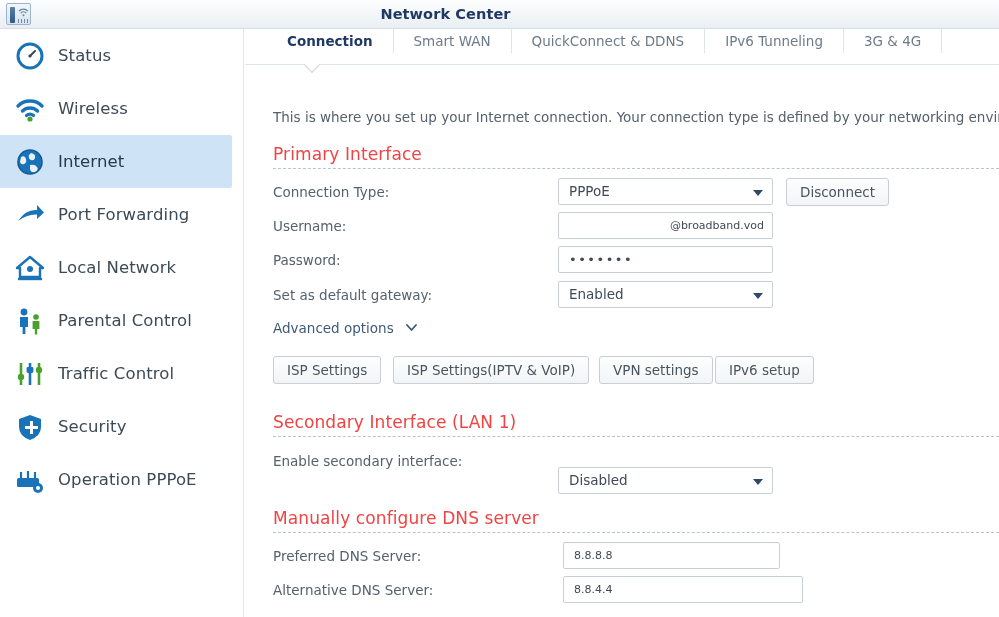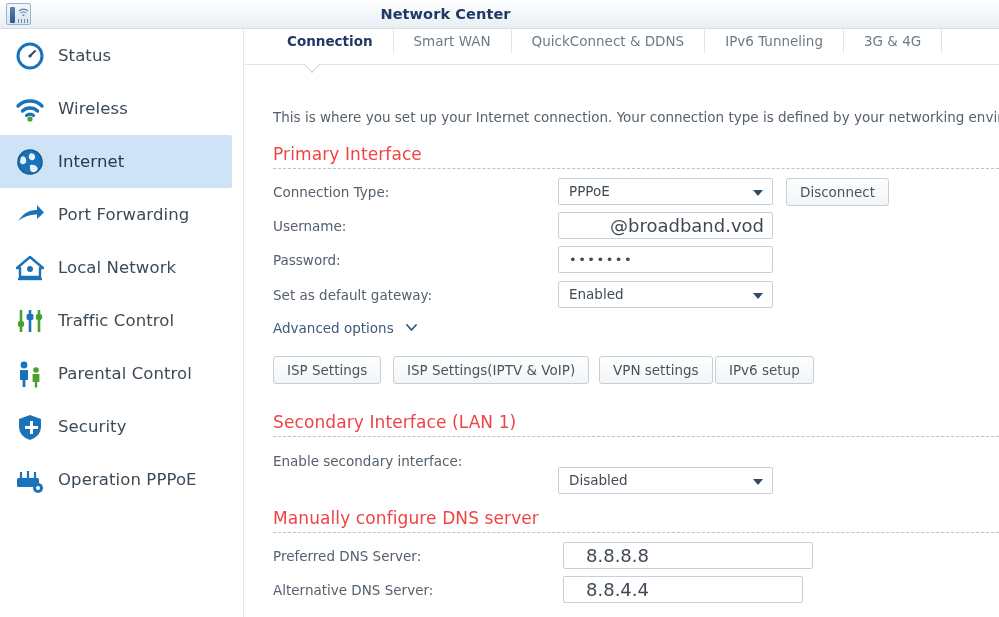--- a/index.html
+++ b/index.html
@@ -223,23 +223,23 @@
     position: absolute;
     left: 313px;
     width: 215px; height: 27px;
     border: 1px solid #c9cfd5;
     background: #ffffff;
     border-radius: 2px;
     cursor: text;
   }
   .text-box .val {
     position: absolute;
-    left: 22px; right: 8px; top: 0;
+    left: 10px; right: 8px; top: 0;
     line-height: 25px;
-    font-size: 18px;
+    font-size: 11px;
     color: #3f4a55;
     overflow: hidden;
     white-space: nowrap;
   }
   .text-box.rt .val { text-align: right; }
   .text-box .dots {
     position: absolute;
     left: 10px; top: 0;
     line-height: 25px;
     font-size: 13px;
@@ -340,38 +340,38 @@
       <svg class="nav-icon" viewBox="0 0 32 32">
         <path d="M16 5 L29 16 L26 16 L26 25 L6 25 L6 16 L3 16 Z" fill="none" stroke="#1a73b8" stroke-width="2.4" stroke-linejoin="round"></path>
         <circle cx="16" cy="17" r="3" fill="#1a73b8"></circle>
         <line x1="4" y1="27" x2="28" y2="27" stroke="#1a73b8" stroke-width="2.4"></line>
       </svg>
       <span class="nav-label">Local Network</span>
     </div>
 
     <div class="nav-item">
       <svg class="nav-icon" viewBox="0 0 32 32">
+        <circle cx="10" cy="7" r="3.4" fill="#1a73b8"></circle>
+        <path d="M6 12 h8 v10 h-2.6 v7 h-2.8 v-7 h-2.6 z" fill="#1a73b8"></path>
+        <circle cx="22" cy="12" r="2.8" fill="#4aa02c"></circle>
+        <path d="M18.6 16 h6.8 v8 h-2.2 v5.5 h-2.4 v-5.5 h-2.2 z" fill="#4aa02c"></path>
+      </svg>
+      <span class="nav-label">Parental Control</span>
+    </div>
+
+    <div class="nav-item">
+      <svg class="nav-icon" viewBox="0 0 32 32">
         <line x1="7" y1="5" x2="7" y2="27" stroke="#4aa02c" stroke-width="2.6"></line>
         <line x1="16" y1="5" x2="16" y2="27" stroke="#1a73b8" stroke-width="2.6"></line>
         <line x1="25" y1="5" x2="25" y2="27" stroke="#4aa02c" stroke-width="2.6"></line>
         <circle cx="7" cy="19" r="3.2" fill="#4aa02c"></circle>
         <rect x="12.6" y="9" width="6.8" height="6" rx="1.4" fill="#1a73b8"></rect>
         <circle cx="25" cy="12" r="3.2" fill="#4aa02c"></circle>
       </svg>
       <span class="nav-label">Traffic Control</span>
-    </div>
-
-    <div class="nav-item">
-      <svg class="nav-icon" viewBox="0 0 32 32">
-        <circle cx="10" cy="7" r="3.4" fill="#1a73b8"></circle>
-        <path d="M6 12 h8 v10 h-2.6 v7 h-2.8 v-7 h-2.6 z" fill="#1a73b8"></path>
-        <circle cx="22" cy="12" r="2.8" fill="#4aa02c"></circle>
-        <path d="M18.6 16 h6.8 v8 h-2.2 v5.5 h-2.4 v-5.5 h-2.2 z" fill="#4aa02c"></path>
-      </svg>
-      <span class="nav-label">Parental Control</span>
     </div>
 
     <div class="nav-item">
       <svg class="nav-icon" viewBox="0 0 32 32">
         <path d="M16 4 L27 8 L27 16 Q27 25 16 29 Q5 25 5 16 L5 8 Z" fill="#1a73b8"></path>
         <path d="M16 10 v5 h-5 v3 h5 v5 h3 v-5 h5 v-3 h-5 v-5 z" fill="#ffffff"></path>
       </svg>
       <span class="nav-label">Security</span>
     </div>
 
@@ -449,21 +449,21 @@
       <div class="field-label" style="top:388px;">Enable secondary interface:</div>
       <div class="select-box" style="top:402px;">
         <span class="val">Disabled</span>
         <span class="caret"></span>
       </div>
 
       <div class="section-title" style="top:443px;">Manually configure DNS server</div>
       <div class="section-rule" style="top:467px;"></div>
 
       <div class="field-label" style="top:483px;">Preferred DNS Server:</div>
-      <div class="text-box" style="left:318px; width:250px; top:477px;">
+      <div class="text-box" style="left:318px; width:217px; top:477px;">
         <span class="val">8.8.8.8</span>
       </div>
 
       <div class="field-label" style="top:517px;">Alternative DNS Server:</div>
       <div class="text-box" style="left:318px; width:240px; top:511px;">
         <span class="val">8.8.4.4</span>
       </div>
 
     </div>
   </div>

